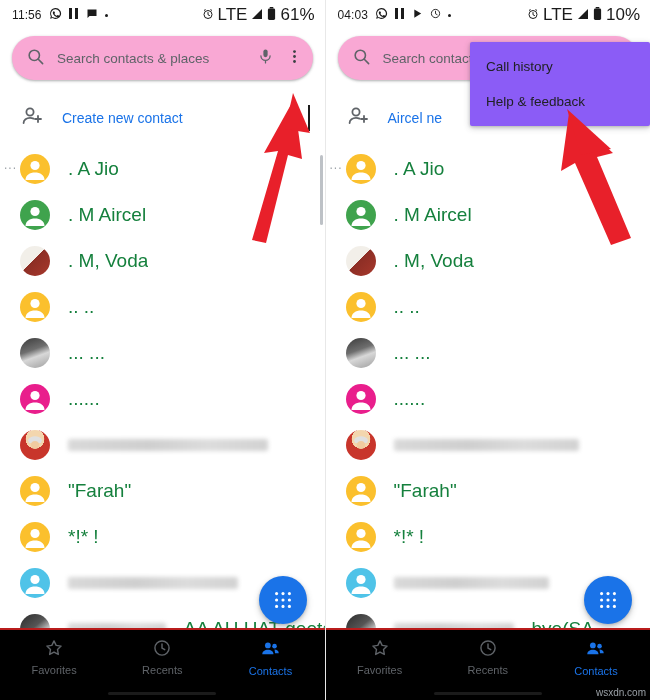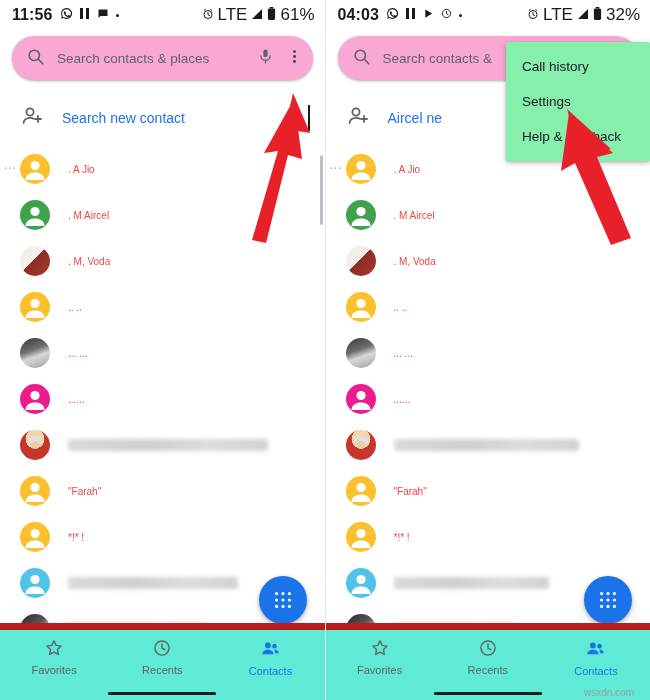--- a/index.html
+++ b/index.html
@@ -20,21 +20,21 @@
   .phone.left{border-right:1px solid #e8e8e8;}
 
   
   .statusbar{
     height:30px;
     display:flex;align-items:center;
     padding:0 10px 0 12px;
     font-size:11.5px;color:#1b1b1b;
     gap:6px;
   }
-  .sb-time{font-size:16px;font-weight:700;letter-spacing:.1px;}
+  .sb-time{font-size:12px;font-weight:400;letter-spacing:.1px;}
   .sb-icons-left{display:flex;align-items:center;gap:7px;flex:1;}
   .sb-icons-right{display:flex;align-items:center;gap:4px;}
   .sb-ic{display:inline-block;line-height:1;}
   .sb-dot{width:3px;height:3px;border-radius:50%;background:#1b1b1b;display:inline-block;}
   .sb-batt-text{font-size:17px;}
 
   
   .searchwrap{padding:6px 12px 2px 12px;}
   .searchbar{
     height:44px;
@@ -67,21 +67,21 @@
     padding-left:20px;
     gap:18px;
     position:relative;
   }
   .avatar{
     width:30px;height:30px;border-radius:50%;
     flex:none;display:flex;align-items:center;justify-content:center;
     overflow:hidden;
   }
   .avatar svg{display:block;}
-  .name{font-size:10px;color:#ef4444;white-space:nowrap;overflow:hidden;}
+  .name{font-size:19px;color:#15803d;white-space:nowrap;overflow:hidden;}
   .blur{
     height:12px;border-radius:2px;
     background:linear-gradient(90deg,#d9d9d9,#cfcfcf 40%,#dcdcdc 70%,#d2d2d2);
     filter:blur(2.2px);
   }
   .side-dots{
     position:absolute;left:4px;top:50%;transform:translateY(-50%);
     font-size:12px;color:#9aa0a6;letter-spacing:1px;
   }
 
@@ -97,57 +97,57 @@
     width:48px;height:48px;border-radius:50%;
     background:#1a73e8;
     box-shadow:0 3px 6px rgba(60,64,67,.28),0 1px 3px rgba(60,64,67,.2);
     display:flex;align-items:center;justify-content:center;
   }
 
   
   .bottomnav{
     position:absolute;left:0;right:0;bottom:0;
     height:62px;
-    background:#5eead4;
-    border-top:7px solid #b91c1c;
+    background:#000000;
+    border-top:2px solid #b91c1c;
     display:flex;align-items:flex-start;
     padding-top:8px;
   }
   .navitem{
     flex:1;display:flex;flex-direction:column;align-items:center;gap:4px;
     font-size:11px;color:#5f6368;
   }
   .navitem.active{color:#1a73e8;}
   .homeind{
     position:absolute;left:50%;transform:translateX(-50%);
     bottom:5px;width:108px;height:3px;border-radius:2px;background:#1b1b1b;
   }
 
   
   .menu{
     position:absolute;
     top:42px;right:0px;
-    width:144px;
-    background:#86efac;
+    width:180px;
+    background:#8b5cf6;
     border-radius:2px;
     box-shadow:0 2px 6px rgba(60,64,67,.28),0 1px 3px rgba(60,64,67,.22);
     padding:7px 0;
     z-index:20;
   }
   .menuitem{
     padding:10px 16px;
     font-size:13.5px;color:#202124;white-space:nowrap;
   }
 
   
   .arrow{position:absolute;z-index:30;pointer-events:none;}
 
   
   .watermark{
-    position:absolute;right:16px;bottom:2px;
+    position:absolute;right:4px;bottom:2px;
     font-size:10px;color:#9aa0a6;z-index:40;
   }
   .cursor-line{
     position:absolute;width:2px;height:26px;background:#1b1b1b;
   }
 </style>
 </head>
 <body>
 
 <div class="screens">
@@ -225,21 +225,21 @@
     </div>
 
     <div class="createrow">
       <span class="ic">
         <svg width="24" height="24" viewBox="0 0 24 24">
             <circle cx="10" cy="8" r="3.6" fill="none" stroke="#5f6368" stroke-width="1.8"></circle>
             <path d="M3.6 19c0-3.3 2.9-5.2 6.4-5.2 1.3 0 2.5.3 3.5.8" fill="none" stroke="#5f6368" stroke-width="1.8" stroke-linecap="round"></path>
             <path d="M18 12v6M15 15h6" stroke="#5f6368" stroke-width="1.8" stroke-linecap="round"></path>
           </svg>
       </span>
-      <span class="create-label">Search new contact</span>
+      <span class="create-label">Create new contact</span>
     </div>
 
     <div class="list">
       <div class="side-dots" style="top:165px">...</div>
 
       <div id="left-rows">
           <div class="row">
             <div class="avatar" style="background:#fbc02d">
               <svg width="30" height="30" viewBox="0 0 30 30">
                 <circle cx="15" cy="11.5" r="4.6" fill="#ffffff"></circle>
@@ -427,39 +427,38 @@
           <svg width="12" height="12" viewBox="0 0 24 24">
               <path fill="#1b1b1b" d="M2 22L22 2v20z"></path>
             </svg>
         </span>
         <span class="sb-ic">
           <svg width="9" height="13" viewBox="0 0 12 18">
               <rect x="3.5" y="0" width="5" height="2" fill="#1b1b1b"></rect>
               <rect x="1" y="2" width="10" height="16" rx="2" fill="#1b1b1b"></rect>
             </svg>
         </span>
-        <span class="sb-batt-text">32%</span>
+        <span class="sb-batt-text">10%</span>
       </div>
     </div>
 
     <div class="searchwrap">
       <div class="searchbar">
         <span class="ic">
           <svg width="19" height="19" viewBox="0 0 24 24">
               <circle cx="10.5" cy="10.5" r="6.5" fill="none" stroke="#5f6368" stroke-width="2"></circle>
               <path d="M15.5 15.5L21 21" stroke="#5f6368" stroke-width="2" stroke-linecap="round"></path>
             </svg>
         </span>
         <span class="search-text">Search contacts &amp;</span>
       </div>
     </div>
 
     <div class="menu">
       <div class="menuitem">Call history</div>
-      <div class="menuitem">Settings</div>
       <div class="menuitem">Help &amp; feedback</div>
     </div>
 
     <div class="createrow">
       <span class="ic">
         <svg width="24" height="24" viewBox="0 0 24 24">
             <circle cx="10" cy="8" r="3.6" fill="none" stroke="#5f6368" stroke-width="1.8"></circle>
             <path d="M3.6 19c0-3.3 2.9-5.2 6.4-5.2 1.3 0 2.5.3 3.5.8" fill="none" stroke="#5f6368" stroke-width="1.8" stroke-linecap="round"></path>
             <path d="M18 12v6M15 15h6" stroke="#5f6368" stroke-width="1.8" stroke-linecap="round"></path>
           </svg>

